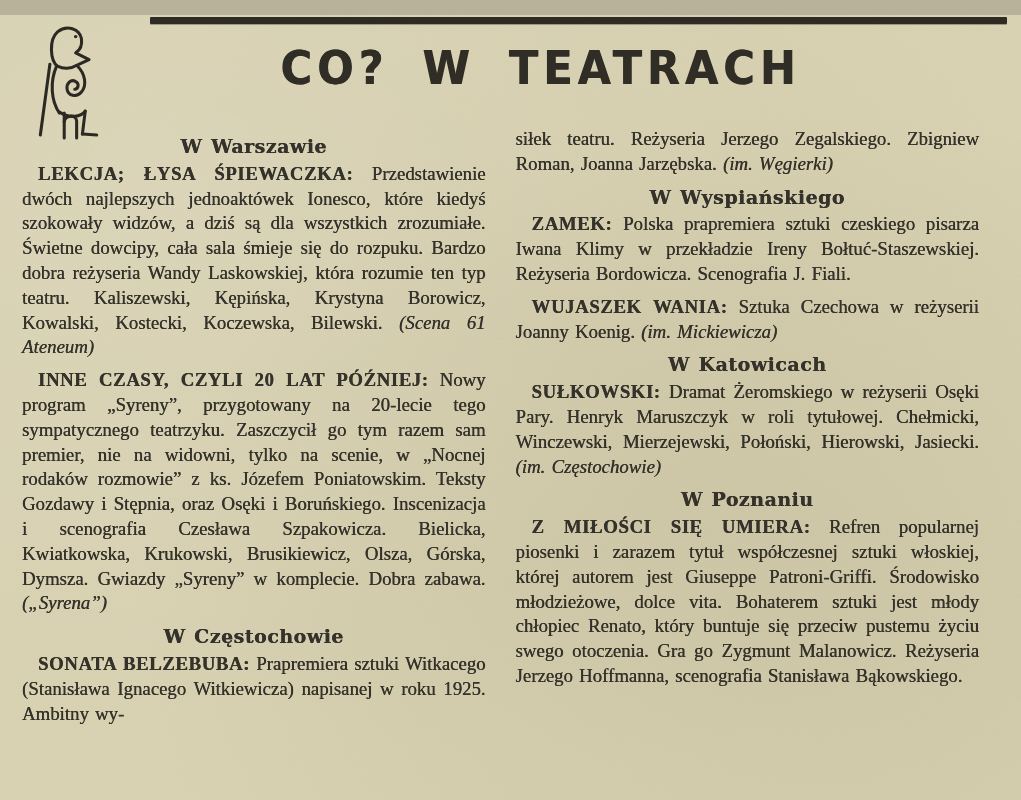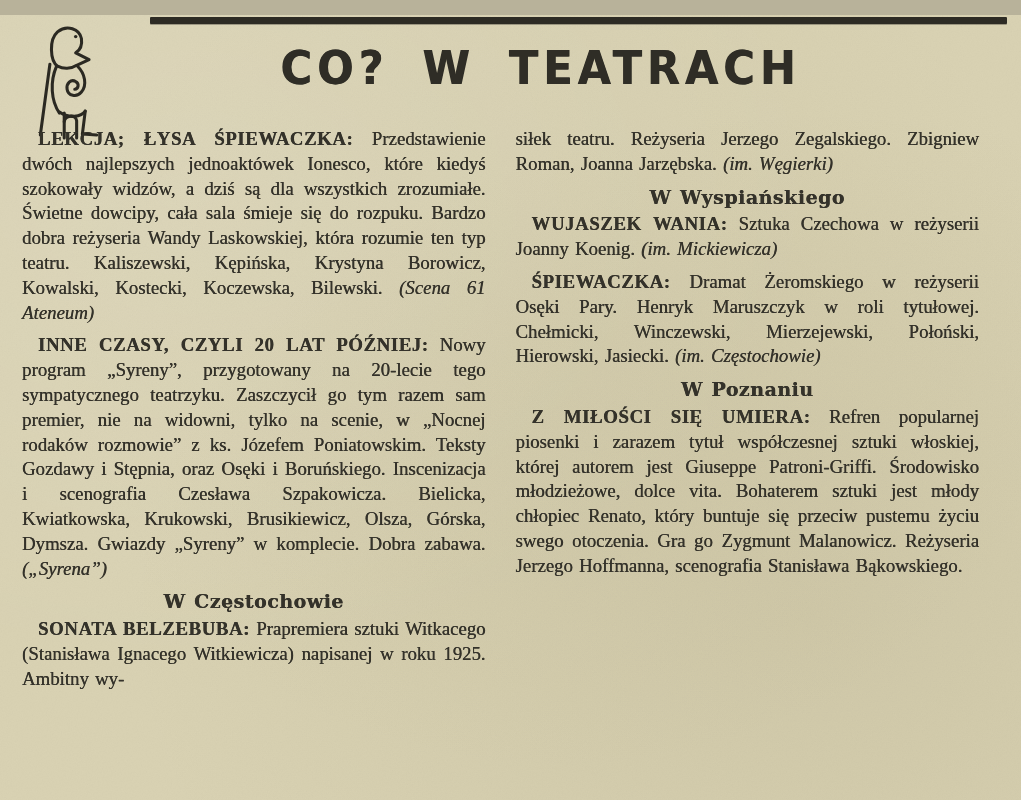--- a/index.html
+++ b/index.html
@@ -83,30 +83,33 @@
       <path d="M35 94 C45 101 58 99 62 93"></path>
       <path d="M62 93 L59 117"></path>
       <path d="M59 117 L74 118"></path>
     </svg>
   </div>
 
   <h1 class="headline">CO? W TEATRACH</h1>
 
   <div class="columns">
     <div class="col" id="col-left">
+        <h2 class="city">W Warszawie</h2>
         <p class="entry"><span class="entry-title">LEKCJA; ŁYSA ŚPIEWACZKA:</span> <span>Przedstawienie dwóch najlepszych jednoaktówek Ionesco, które kiedyś szokowały widzów, a dziś są dla wszystkich zrozumiałe. Świetne dowcipy, cała sala śmieje się do rozpuku. Bardzo dobra reżyseria Wandy Laskowskiej, która rozumie ten typ teatru. Kaliszewski, Kępińska, Krystyna Borowicz, Kowalski, Kostecki, Koczewska, Bilewski.</span> <span class="venue">(Scena 61 Ateneum)</span></p>
         <p class="entry"><span class="entry-title">INNE CZASY, CZYLI 20 LAT PÓŹNIEJ:</span> <span>Nowy program „Syreny”, przygotowany na 20-lecie tego sympatycznego teatrzyku. Zaszczycił go tym razem sam premier, nie na widowni, tylko na scenie, w „Nocnej rodaków rozmowie” z ks. Józefem Poniatowskim. Teksty Gozdawy i Stępnia, oraz Osęki i Boruńskiego. Inscenizacja i scenografia Czesława Szpakowicza. Bielicka, Kwiatkowska, Krukowski, Brusikiewicz, Olsza, Górska, Dymsza. Gwiazdy „Syreny” w komplecie. Dobra zabawa.</span> <span class="venue">(„Syrena”)</span></p>
         <h2 class="city">W Częstochowie</h2>
         <p class="entry"><span class="entry-title">SONATA BELZEBUBA:</span> <span>Prapremiera sztuki Witkacego (Stanisława Ignacego Witkiewicza) napisanej w roku 1925. Ambitny wy-</span></p>
       </div>
     <div class="col" id="col-right">
         <p class="entry cont"><span>siłek teatru. Reżyseria Jerzego Zegalskiego. Zbigniew Roman, Joanna Jarzębska.</span> <span class="venue">(im. Węgierki)</span></p>
         <h2 class="city">W Wyspiańskiego</h2>
+        <p class="entry"><span class="entry-title">ZAMEK:</span> <span>Polska prapremiera sztuki czeskiego pisarza Iwana Klimy w przekładzie Ireny Bołtuć-Staszewskiej. Reżyseria Bordowicza. Scenografia J. Fiali.</span></p>
         <p class="entry"><span class="entry-title">WUJASZEK WANIA:</span> <span>Sztuka Czechowa w reżyserii Joanny Koenig.</span> <span class="venue">(im. Mickiewicza)</span></p>
-        <p class="entry"><span class="entry-title">ŚPIEWACZKA:</span> <span>Dramat Żeromskiego w reżyserii Osęki Pary. Henryk Maruszczyk w roli tytułowej. Chełmicki, Winczewski, Mierzejewski, Połoński, Hierowski, Jasiecki.</span> <span class="venue">(im. Częstochowie)</span></p>
+        <h2 class="city">W Katowicach</h2>
+        <p class="entry"><span class="entry-title">SUŁKOWSKI:</span> <span>Dramat Żeromskiego w reżyserii Osęki Pary. Henryk Maruszczyk w roli tytułowej. Chełmicki, Winczewski, Mierzejewski, Połoński, Hierowski, Jasiecki.</span> <span class="venue">(im. Częstochowie)</span></p>
         <h2 class="city">W Poznaniu</h2>
         <p class="entry"><span class="entry-title">Z MIŁOŚCI SIĘ UMIERA:</span> <span>Refren popularnej piosenki i zarazem tytuł współczesnej sztuki włoskiej, której autorem jest Giuseppe Patroni-Griffi. Środowisko młodzieżowe, dolce vita. Bohaterem sztuki jest młody chłopiec Renato, który buntuje się przeciw pustemu życiu swego otoczenia. Gra go Zygmunt Malanowicz. Reżyseria Jerzego Hoffmanna, scenografia Stanisława Bąkowskiego.</span> </p>
       </div>
   </div>
 
   <svg class="grain" xmlns="http://www.w3.org/2000/svg">
     <filter id="grainF">
       <feTurbulence type="fractalNoise" baseFrequency="0.8" numOctaves="2" stitchTiles="stitch"></feTurbulence>
       <feColorMatrix type="saturate" values="0"></feColorMatrix>
       <feComponentTransfer>

